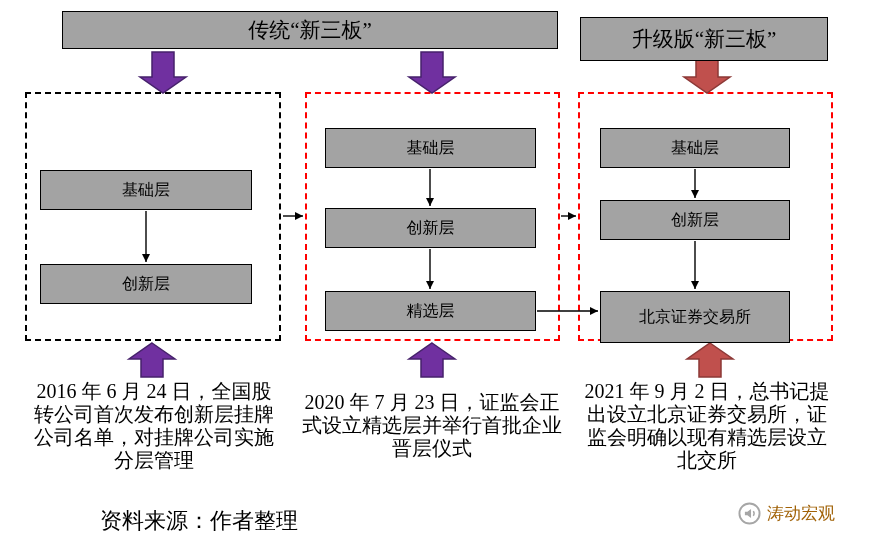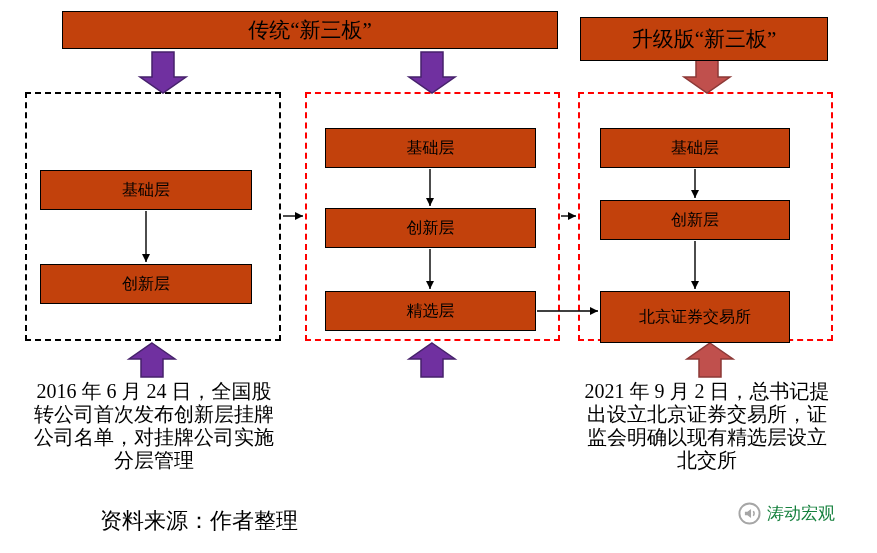--- a/index.html
+++ b/index.html
@@ -2,34 +2,34 @@
 <html><head>
 <meta charset="utf-8">
 <style>
   html, body { margin: 0; padding: 0; background: #ffffff; }
   .canvas {
     position: relative; width: 877px; height: 553px; background: #ffffff;
     font-family: "Liberation Serif", "DejaVu Serif", serif; color: #000; overflow: hidden;
   }
   .svg-layer { position: absolute; left: 0; top: 0; }
   .box {
-    position: absolute; border: 1px solid #000; background: #c2410c;
+    position: absolute; border: 1px solid #000; background: #a3a3a3;
     display: flex; align-items: center; justify-content: center;
     box-sizing: border-box; text-align: center;
   }
   .header-box { font-size: 21px; }
   .layer-box  { font-size: 16px; }
   .panel { position: absolute; box-sizing: border-box; background: transparent; }
   .panel-black { border: 2px dashed #000000; }
   .panel-red   { border: 2px dashed #ff0000; }
   .caption { position: absolute; font-size: 20px; line-height: 23px; text-align: center; }
   .source  { position: absolute; left: 100px; top: 506px; font-size: 22px; }
   .watermark {
     position: absolute; left: 738px; top: 502px; display: flex; align-items: center; gap: 6px;
-    font-family: "Liberation Sans", "DejaVu Sans", sans-serif; font-size: 17px; color: #15803d;
+    font-family: "Liberation Sans", "DejaVu Sans", sans-serif; font-size: 17px; color: #a16207;
   }
   .blk { stroke-width: 1.5; }
   .blk-purple { stroke: #46216b; }
   .blk-red    { stroke: #8c3836; }
   .conn { stroke: #000; stroke-width: 1.4; fill: none; }
 </style>
 </head>
 <body>
 
 <div class="canvas">
@@ -72,20 +72,21 @@
 
   <div class="box layer-box" style="left:325px;top:128px;width:211px;height:40px">基础层</div>
   <div class="box layer-box" style="left:325px;top:208px;width:211px;height:40px">创新层</div>
   <div class="box layer-box" style="left:325px;top:291px;width:211px;height:40px">精选层</div>
 
   <div class="box layer-box" style="left:600px;top:128px;width:190px;height:40px">基础层</div>
   <div class="box layer-box" style="left:600px;top:200px;width:190px;height:40px">创新层</div>
   <div class="box layer-box" style="left:600px;top:291px;width:190px;height:52px">北京证券交易所</div>
 
   <div class="caption" style="left:28px;top:380px;width:252px">2016 年 6 月 24 日，全国股转公司首次发布创新层挂牌公司名单，对挂牌公司实施分层管理</div>
+  <div class="caption" style="left:302px;top:391px;width:260px">2020 年 7 月 23 日，证监会正式设立精选层并举行首批企业晋层仪式</div>
   <div class="caption" style="left:579px;top:380px;width:256px">2021 年 9 月 2 日，总书记提出设立北京证券交易所，证监会明确以现有精选层设立北交所</div>
 
   <div class="source">资料来源：作者整理</div>
 
   <div class="watermark">
     <span style="display:inline-flex">
       <svg width="23" height="23" viewBox="0 0 24 24">
         <circle cx="12" cy="12" r="10.5" fill="none" stroke="#a6a6a6" stroke-width="2"></circle>
         <path d="M7.2 10.2 h2.6 l3.8 -2.8 v9.2 l-3.8 -2.8 h-2.6 z" fill="#a6a6a6"></path>
         <path d="M16 9.6 a4.2 4.2 0 0 1 0 4.8" stroke="#a6a6a6" stroke-width="1.5" fill="none"></path>

